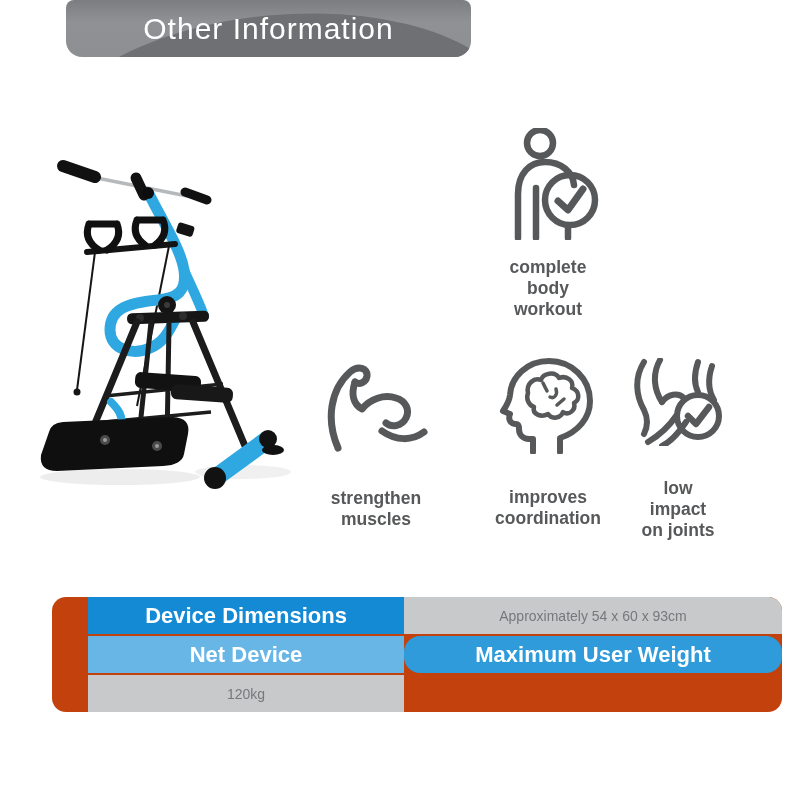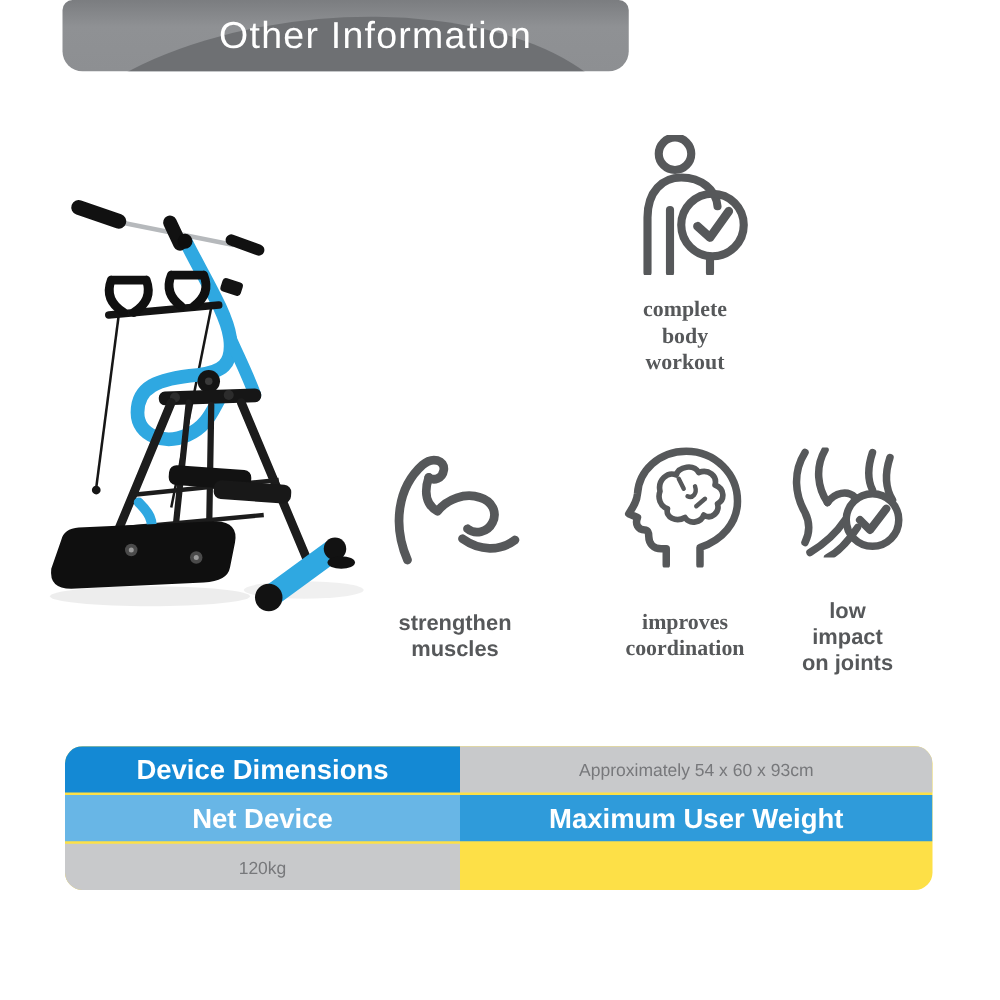--- a/index.html
+++ b/index.html
@@ -1,46 +1,46 @@
 <!DOCTYPE html>
 <html><head>
 <meta charset="utf-8">
 <style>
   html,body{margin:0;padding:0;background:#fff;}
   .stage{position:relative;width:800px;height:800px;background:#ffffff;overflow:hidden;
          font-family:"Liberation Sans", sans-serif;}
 
   
-  .banner{position:absolute;left:50px;top:0;width:405px;height:57px;
+  .banner{position:absolute;left:66px;top:0;width:405px;height:57px;
           background:linear-gradient(180deg,#7b7d80 0%,#8f9194 38%,#8d8f92 100%);
           border-radius:8px 8px 16px 16px;overflow:hidden;
-          display:flex;align-items:center;justify-content:center;padding-left:48px;}
+          display:flex;align-items:center;justify-content:center;}
   .banner::after{content:"";position:absolute;left:-30px;bottom:-78px;width:480px;height:120px;
           background:#6e7073;border-radius:50% 50% 0 0 / 100% 100% 0 0;
           transform:rotate(-5deg);}
   .banner-title{position:relative;z-index:2;color:#ffffff;font-size:30px;font-weight:400;
           letter-spacing:1px;}
 
   
   .feature{position:absolute;width:180px;display:flex;flex-direction:column;align-items:center;}
   .feature .fi{display:flex;align-items:flex-end;justify-content:center;}
   .feature .flabel{font-weight:bold;font-size:17.5px;line-height:21px;color:#56585a;
           text-align:center;white-space:pre-line;width:220px;}
   .ic{stroke:#56585a;fill:none;stroke-linecap:round;stroke-linejoin:round;}
 
   
   .spec-table{position:absolute;left:52px;top:597px;width:694px;
           display:grid;grid-template-columns:316px 1fr;grid-auto-rows:37px;row-gap:2px;
-          border-radius:14px;overflow:hidden;background:#fde047;}
+          border-radius:14px;overflow:hidden;background:#c2410c;padding-left:36px;}
   .cell{display:flex;align-items:center;justify-content:center;}
   .cell.k{color:#ffffff;font-weight:600;font-size:22px;}
   .cell.v{color:#77787b;font-weight:400;font-size:14px;}
   .k.r1{background:#1489d4;} .v.r1{background:#c8c9cb;}
   .k.r2{background:#68b6e6;} .v.r2{background:#dedfe0;}
-  .k.r3{background:#2f9bda;} .v.r3{background:#c8c9cb;}
+  .k.r3{background:#2f9bda;border-radius:16px;} .v.r3{background:#c8c9cb;}
 </style>
 </head>
 <body>
 
 <div class="stage">
 
   <div class="banner">
     <div class="banner-title">Other Information</div>
   </div>
 
@@ -92,38 +92,38 @@
     <circle cx="142" cy="306" r="5" fill="#4a4a4a"></circle>
       <circle cx="142" cy="306" r="2" fill="#9a9a9a"></circle>
 
     <line x1="200" y1="338" x2="252" y2="300" stroke="#2fa8e1" stroke-width="18" stroke-linecap="round"></line>
     <circle cx="200" cy="338" r="11" fill="#121212"></circle>
     <circle cx="253" cy="299" r="9" fill="#121212"></circle>
     <ellipse cx="258" cy="310" rx="11" ry="5" fill="#111111"></ellipse>
   </svg>
 
 
-  <div class="feature" style="left:458px;top:108px;font-family:Liberation Serif, serif;">
+  <div class="feature" style="left:458px;top:128px;">
     <div class="fi">
       <svg width="112" height="112" viewBox="0 0 112 112">
         <circle class="ic" cx="48" cy="15" r="13" stroke-width="6.5"></circle>
         <path class="ic" d="M26,110 L26,66 C26,45 38,34 53,34 C69,34 81,44 82,57" stroke-width="6.5"></path>
         <path class="ic" d="M44,110 L44,60" stroke-width="6.5"></path>
         <path class="ic" d="M76,110 L76,98" stroke-width="6.5"></path>
         <circle class="ic" cx="78" cy="72" r="25" stroke-width="6.5" fill="#ffffff"></circle>
         <path class="ic" d="M66,73 L76,82 L91,61" stroke-width="7"></path>
       </svg>
     </div>
     <div class="flabel" style="margin-top:17px;">complete
 body
 workout</div>
   </div>
 
 
-  <div class="feature" style="left:274px;top:360px;">
+  <div class="feature" style="left:286px;top:360px;">
     <div class="fi">
       <svg width="108" height="92" viewBox="0 0 108 92">
         <path class="ic" d="M16,88 C4,60 8,30 28,12 C36,5 46,8 45,16 C44,23 37,25 33,22" stroke-width="7"></path>
         <path class="ic" d="M33,22 C29,34 31,44 40,49 C48,39 62,34 74,38 C84,41 88,50 84,58 C80,66 70,68 64,63" stroke-width="7"></path>
         <path class="ic" d="M60,71 C74,81 90,81 102,72" stroke-width="7"></path>
       </svg>
     </div>
     <div class="flabel" style="margin-top:36px;">strengthen
 muscles</div>
   </div>
@@ -131,21 +131,21 @@
   <div class="feature" style="left:458px;top:350px;">
     <div class="fi">
       <svg width="100" height="104" viewBox="0 0 100 104">
         <path class="ic" d="M62,102 L62,88 C80,82 92,68 92,51 C92,29 74,11 51,11 C29,11 13,27 12,45 C11.5,51 9,55 5,61 L12,64 C10,69 12,74 18,74 C20,74 21,76 21,79 C21,85 25,89 31,89 L35,89 L35,102" stroke-width="6"></path>
         <path class="ic" d="M30,43 C28,34 36,27 43,30 C45,23 57,21 61,28 C69,25 76,31 74,38 C82,41 82,50 76,53 C78,60 71,66 65,62 C63,68 54,70 50,64 C43,68 34,64 36,57 C30,55 28,48 30,43 Z" stroke-width="4.5"></path>
         <path class="ic" d="M45,33 L49,41" stroke-width="3.5"></path>
         <path class="ic" d="M58,39 C60,45 56,49 52,47" stroke-width="3.5"></path>
         <path class="ic" d="M66,49 L59,55" stroke-width="3.5"></path>
       </svg>
     </div>
-    <div class="flabel" style="margin-top:33px;font-family:Liberation Serif, serif;">improves
+    <div class="flabel" style="margin-top:33px;">improves
 coordination</div>
   </div>
 
   <div class="feature" style="left:588px;top:358px;">
     <div class="fi">
       <svg width="105" height="88" viewBox="0 0 105 88">
         <path class="ic" d="M18,4 C8,20 10,38 18,52 C22,60 22,68 18,76" stroke-width="6"></path>
         <path class="ic" d="M34,2 C26,16 28,32 36,44" stroke-width="6"></path>
         <path class="ic" d="M36,44 C42,36 52,34 58,40" stroke-width="6"></path>
         <path class="ic" d="M50,58 C42,70 32,78 22,84" stroke-width="6"></path>

